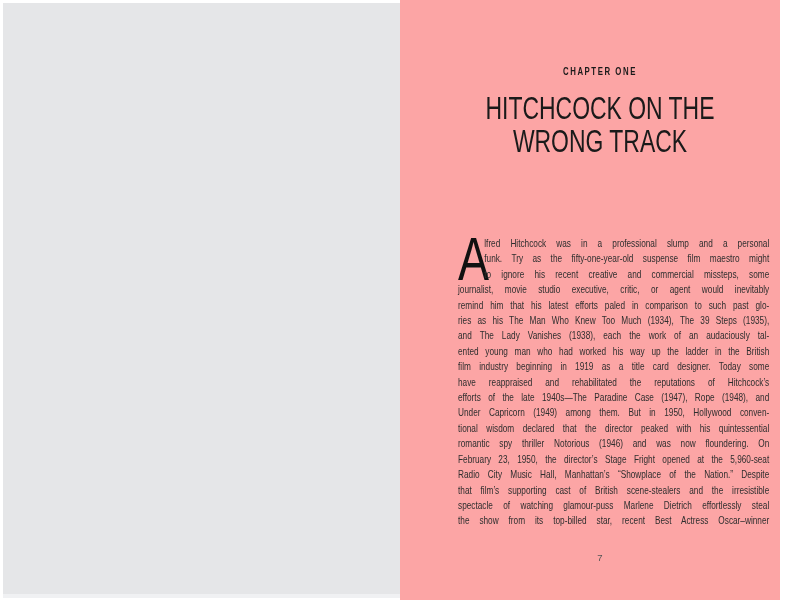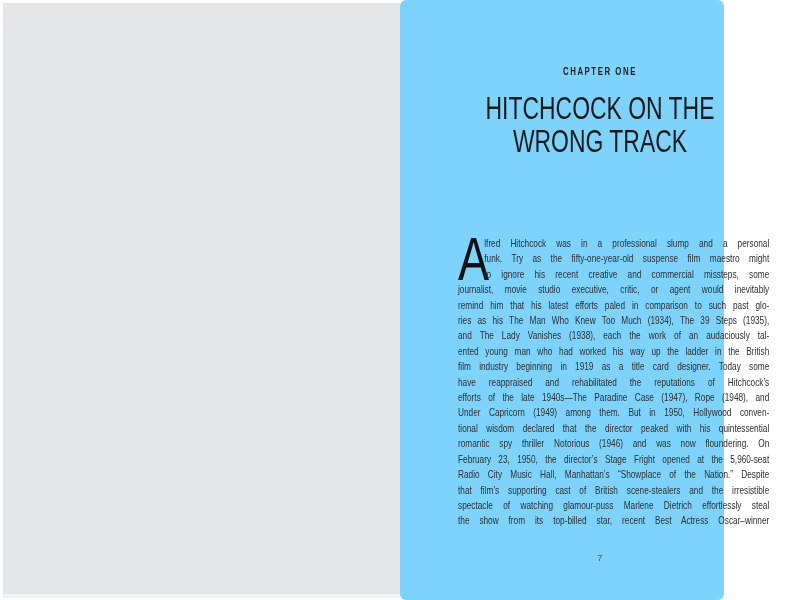--- a/index.html
+++ b/index.html
@@ -30,24 +30,23 @@
     top: 594px;
     width: 397px;
     height: 4px;
     background: #f0f1f3;
   }
   
   .right-page {
     position: absolute;
     left: 400px;
     top: 0;
-    width: 324px;
+    width: 380px;
     height: 600px;
-    background: #7dd3fc;
-    border-radius: 6px;
+    background: #fca5a5;
   }
   .chapter-label {
     position: absolute;
     top: 66px;
     left: 0;
     width: 400px;
     text-align: center;
     font-size: 10px;
     font-weight: 700;
     letter-spacing: 2px;

